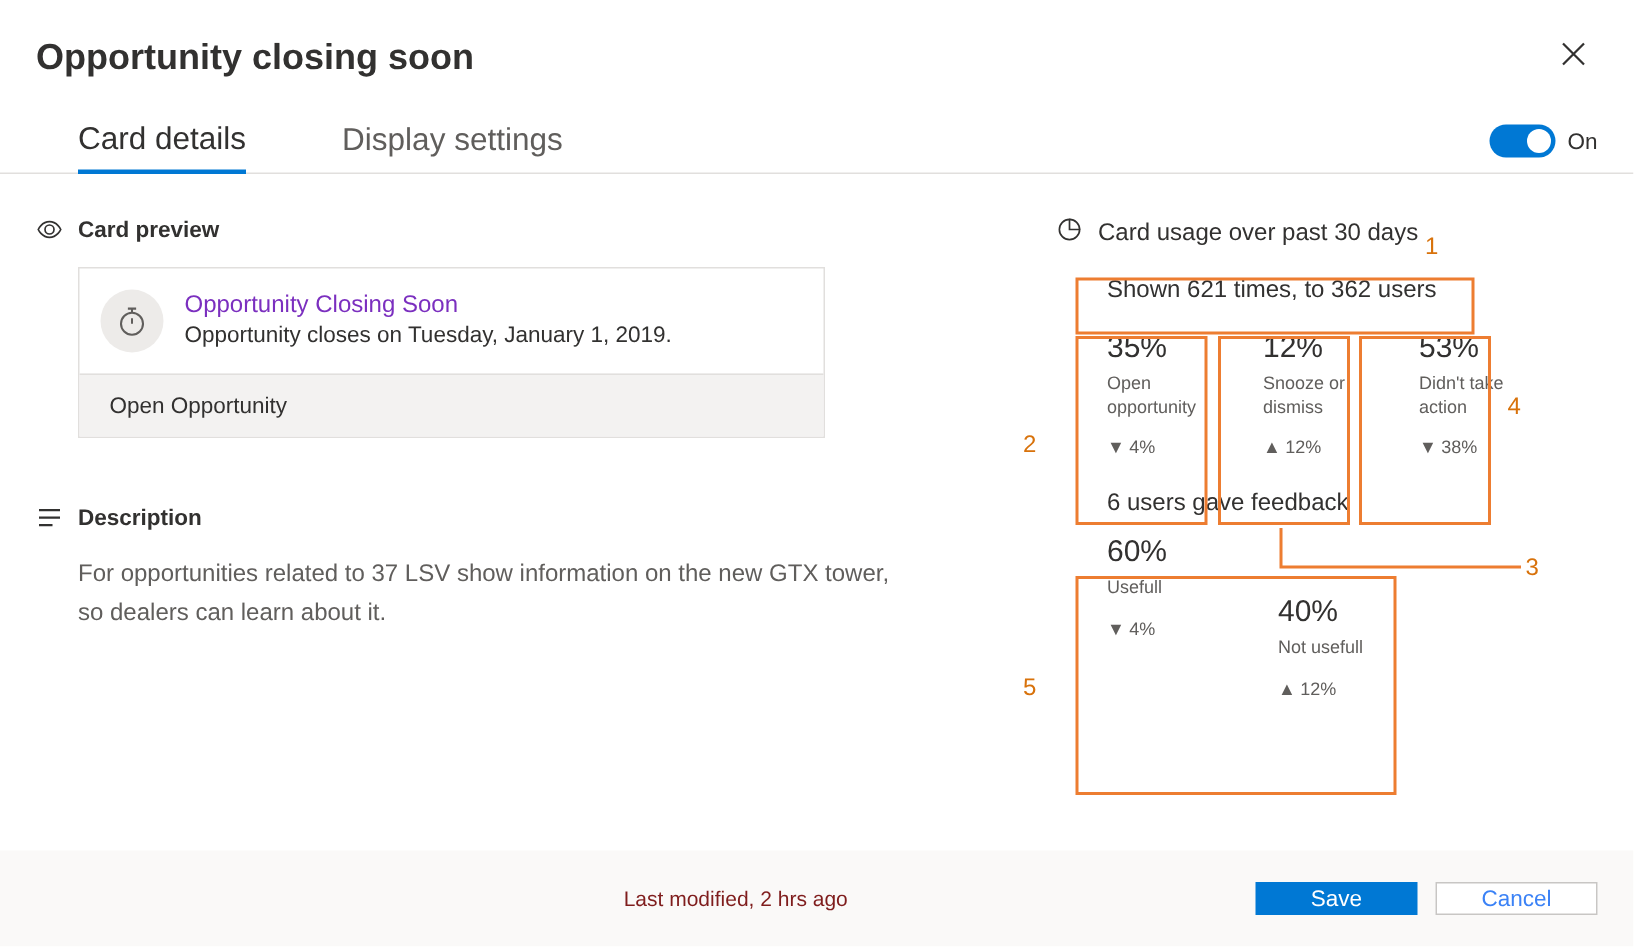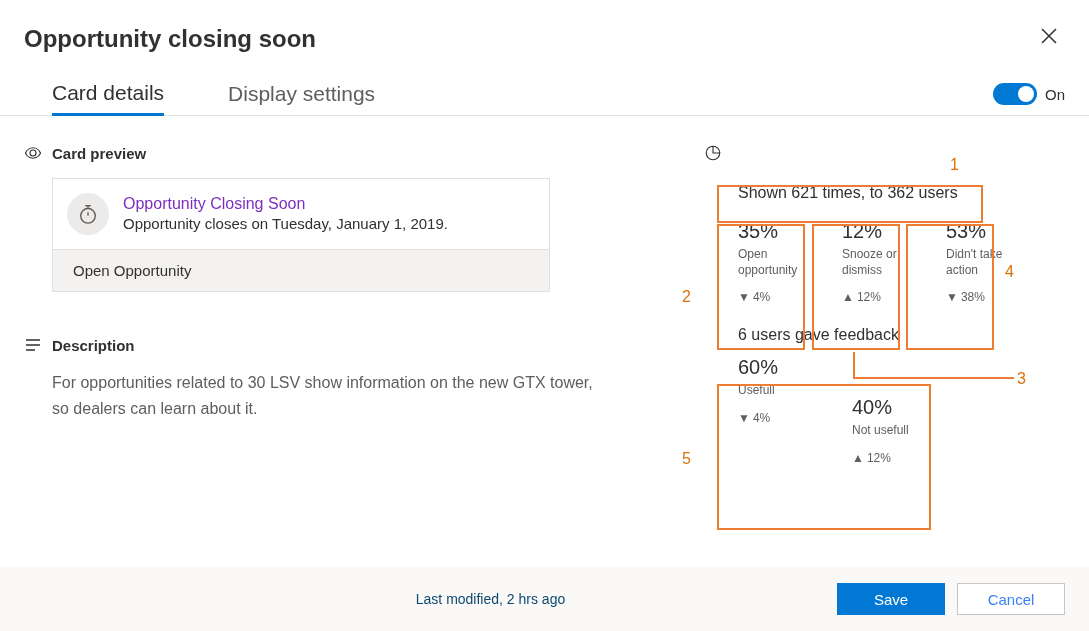--- a/index.html
+++ b/index.html
@@ -161,32 +161,32 @@
       left: 0;
       right: 0;
       height: 64px;
       background: #faf9f8;
       display: flex;
       align-items: center;
       padding: 0 24px;
     }
     .footer-text {
       margin: 2px auto;
-      color: #0c4a6e;
+      color: #7f1d1d;
       font-size: 14px;
       position: relative;
       left: 60px;
     }
     .footer-btns {
       display: flex;
       gap: 12px;
     }
     .btn {
       min-width: 108px;
-      height: 32px;
+      height: 22px;
       font-size: 15px;
       border: 1px solid #8a8886;
       background: #fff;
       cursor: pointer;
     }
     .btn.primary {
       background: #0078d4;
       color: #fff;
       border: none;
     }
@@ -245,32 +245,33 @@
 
     <div class="desc-section">
       <div class="section-head">
         <span class="icon">
           <svg width="18" height="18" viewBox="0 0 18 18">
               <path d="M2 4h14M2 9h14M2 14h9" stroke="#323130" stroke-width="1.5"></path>
             </svg>
         </span>
         <span class="title">Description</span>
       </div>
-      <div class="desc-text">For opportunities related to 30 LSV show information on the new GTX tower, so dealers can learn about it.</div>
+      <div class="desc-text">For opportunities related to 37 LSV show information on the new GTX tower, so dealers can learn about it.</div>
     </div>
   </div>
 
   <div class="right-col" style="position:relative;">
     <div class="usage-head">
       <span class="icon">
         <svg width="18" height="18" viewBox="0 0 24 24">
             <path d="M12 3a9 9 0 1 0 9 9h-9V3z" fill="none" stroke="#323130" stroke-width="1.5"></path>
             <path d="M12 3a9 9 0 0 1 9 9" fill="none" stroke="#323130" stroke-width="1.5"></path>
           </svg>
       </span>
+      <span class="title">Card usage over past 30 days</span>
     </div>
 
     <div class="shown-text">Shown 621 times, to 362 users</div>
 
     <div class="stat-row">
       <div class="stat">
         <div class="stat-pct">35%</div>
         <div class="stat-label">Open opportunity</div>
         <div class="stat-delta">
             <span>▼</span>

